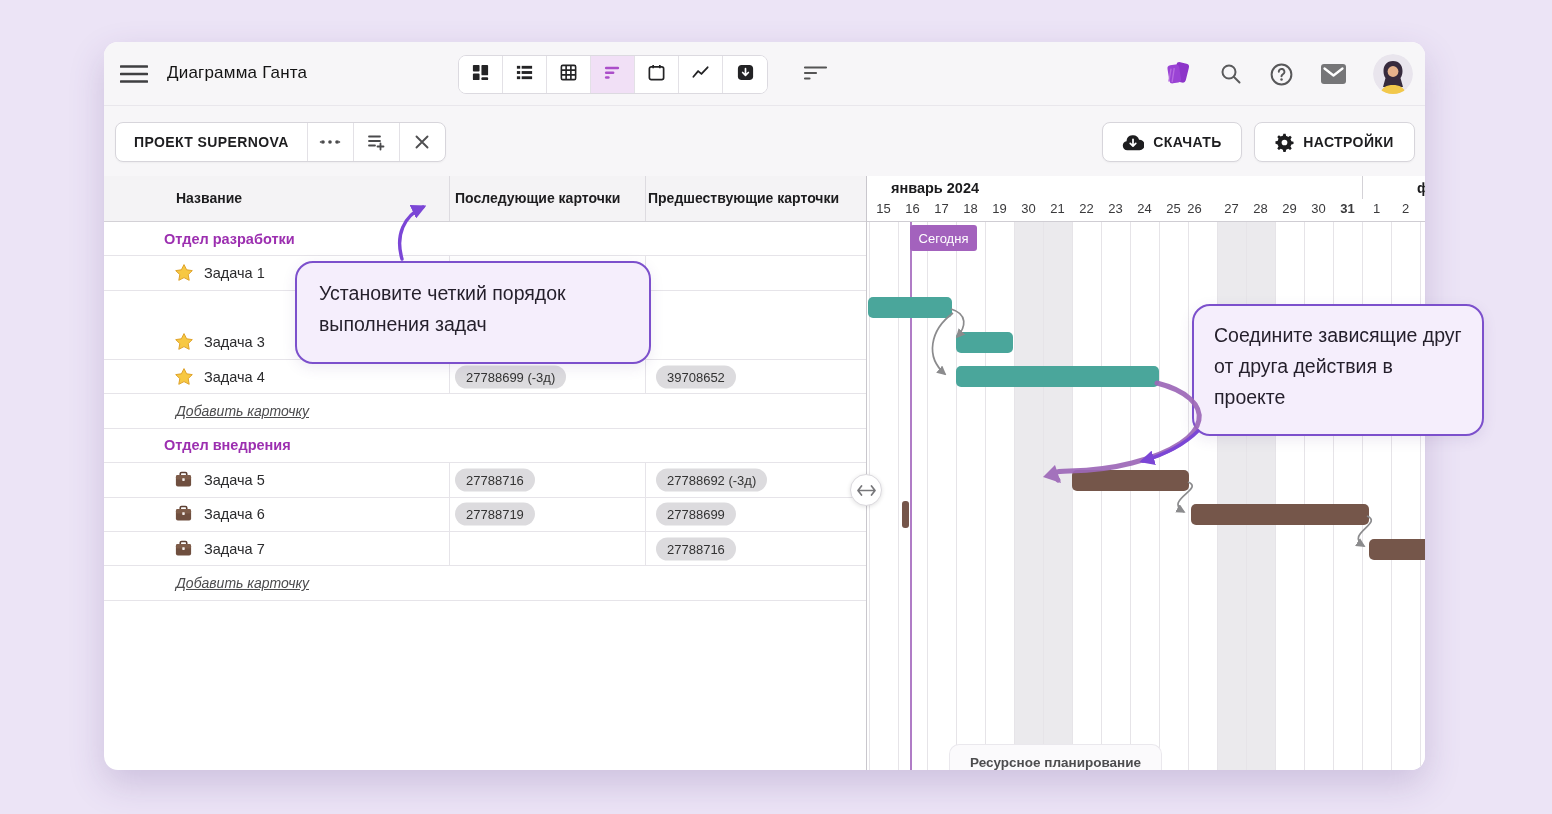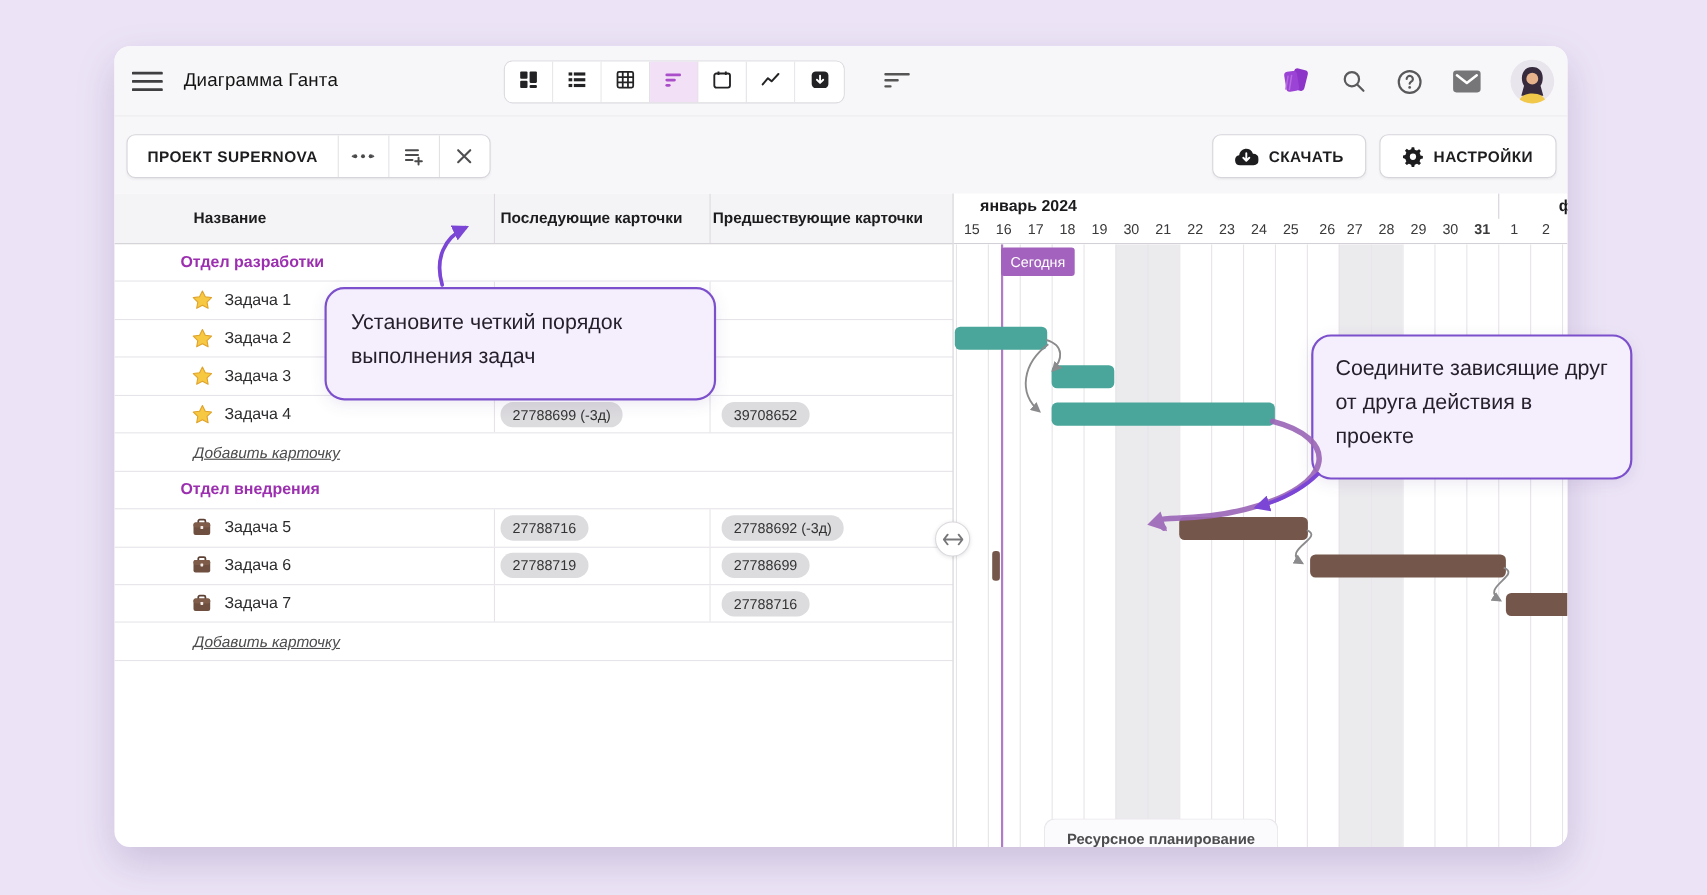--- a/index.html
+++ b/index.html
@@ -253,28 +253,20 @@
         <span class="gname">Отдел разработки</span>
       </div>
       <div class="trow" style="top: 34.45px;">
         <span class="coldiv" style="left:345px"></span>
         <span class="coldiv" style="left:541px"></span>
         <span class="ticon"><svg width="20" height="20" viewBox="0 0 20 20">
             <path d="M10 1.6l2.6 5.2 5.7.8-4.1 4 1 5.7L10 14.6l-5.2 2.7 1-5.7-4.1-4 5.7-.8z" fill="#f7c842" stroke="#dfa32b" stroke-width="1" stroke-linejoin="round"></path>
           </svg></span>
         <span class="tname">Задача 1</span>
       </div>
-      <div class="trow" style="top: 68.9px;">
-        <span class="coldiv" style="left:345px"></span>
-        <span class="coldiv" style="left:541px"></span>
-        <span class="ticon"><svg width="20" height="20" viewBox="0 0 20 20">
-            <path d="M10 1.6l2.6 5.2 5.7.8-4.1 4 1 5.7L10 14.6l-5.2 2.7 1-5.7-4.1-4 5.7-.8z" fill="#f7c842" stroke="#dfa32b" stroke-width="1" stroke-linejoin="round"></path>
-          </svg></span>
-        <span class="tname">Задача 2</span>
-      </div>
       <div class="trow" style="top: 103.35px;">
         <span class="coldiv" style="left:345px"></span>
         <span class="coldiv" style="left:541px"></span>
         <span class="ticon"><svg width="20" height="20" viewBox="0 0 20 20">
             <path d="M10 1.6l2.6 5.2 5.7.8-4.1 4 1 5.7L10 14.6l-5.2 2.7 1-5.7-4.1-4 5.7-.8z" fill="#f7c842" stroke="#dfa32b" stroke-width="1" stroke-linejoin="round"></path>
           </svg></span>
         <span class="tname">Задача 3</span>
       </div>
       <div class="trow" style="top: 137.8px;">
         <span class="coldiv" style="left:345px"></span>
@@ -346,21 +338,21 @@
       <span class="daycell" style="left: 31px;">16</span>
       <span class="daycell" style="left: 60px;">17</span>
       <span class="daycell" style="left: 89px;">18</span>
       <span class="daycell" style="left: 118px;">19</span>
       <span class="daycell" style="left: 147px;">30</span>
       <span class="daycell" style="left: 176px;">21</span>
       <span class="daycell" style="left: 205px;">22</span>
       <span class="daycell" style="left: 234px;">23</span>
       <span class="daycell" style="left: 263px;">24</span>
       <span class="daycell" style="left: 292px;">25</span>
-      <span class="daycell" style="left: 325px;">26</span>
+      <span class="daycell" style="left: 313px;">26</span>
       <span class="daycell" style="left: 350px;">27</span>
       <span class="daycell" style="left: 379px;">28</span>
       <span class="daycell" style="left: 408px;">29</span>
       <span class="daycell" style="left: 437px;">30</span>
       <span class="daycell" style="left: 466px; font-weight: bold;">31</span>
       <span class="daycell" style="left: 495px;">1</span>
       <span class="daycell" style="left: 524px;">2</span>
     </div>
 
   <div id="chart">

